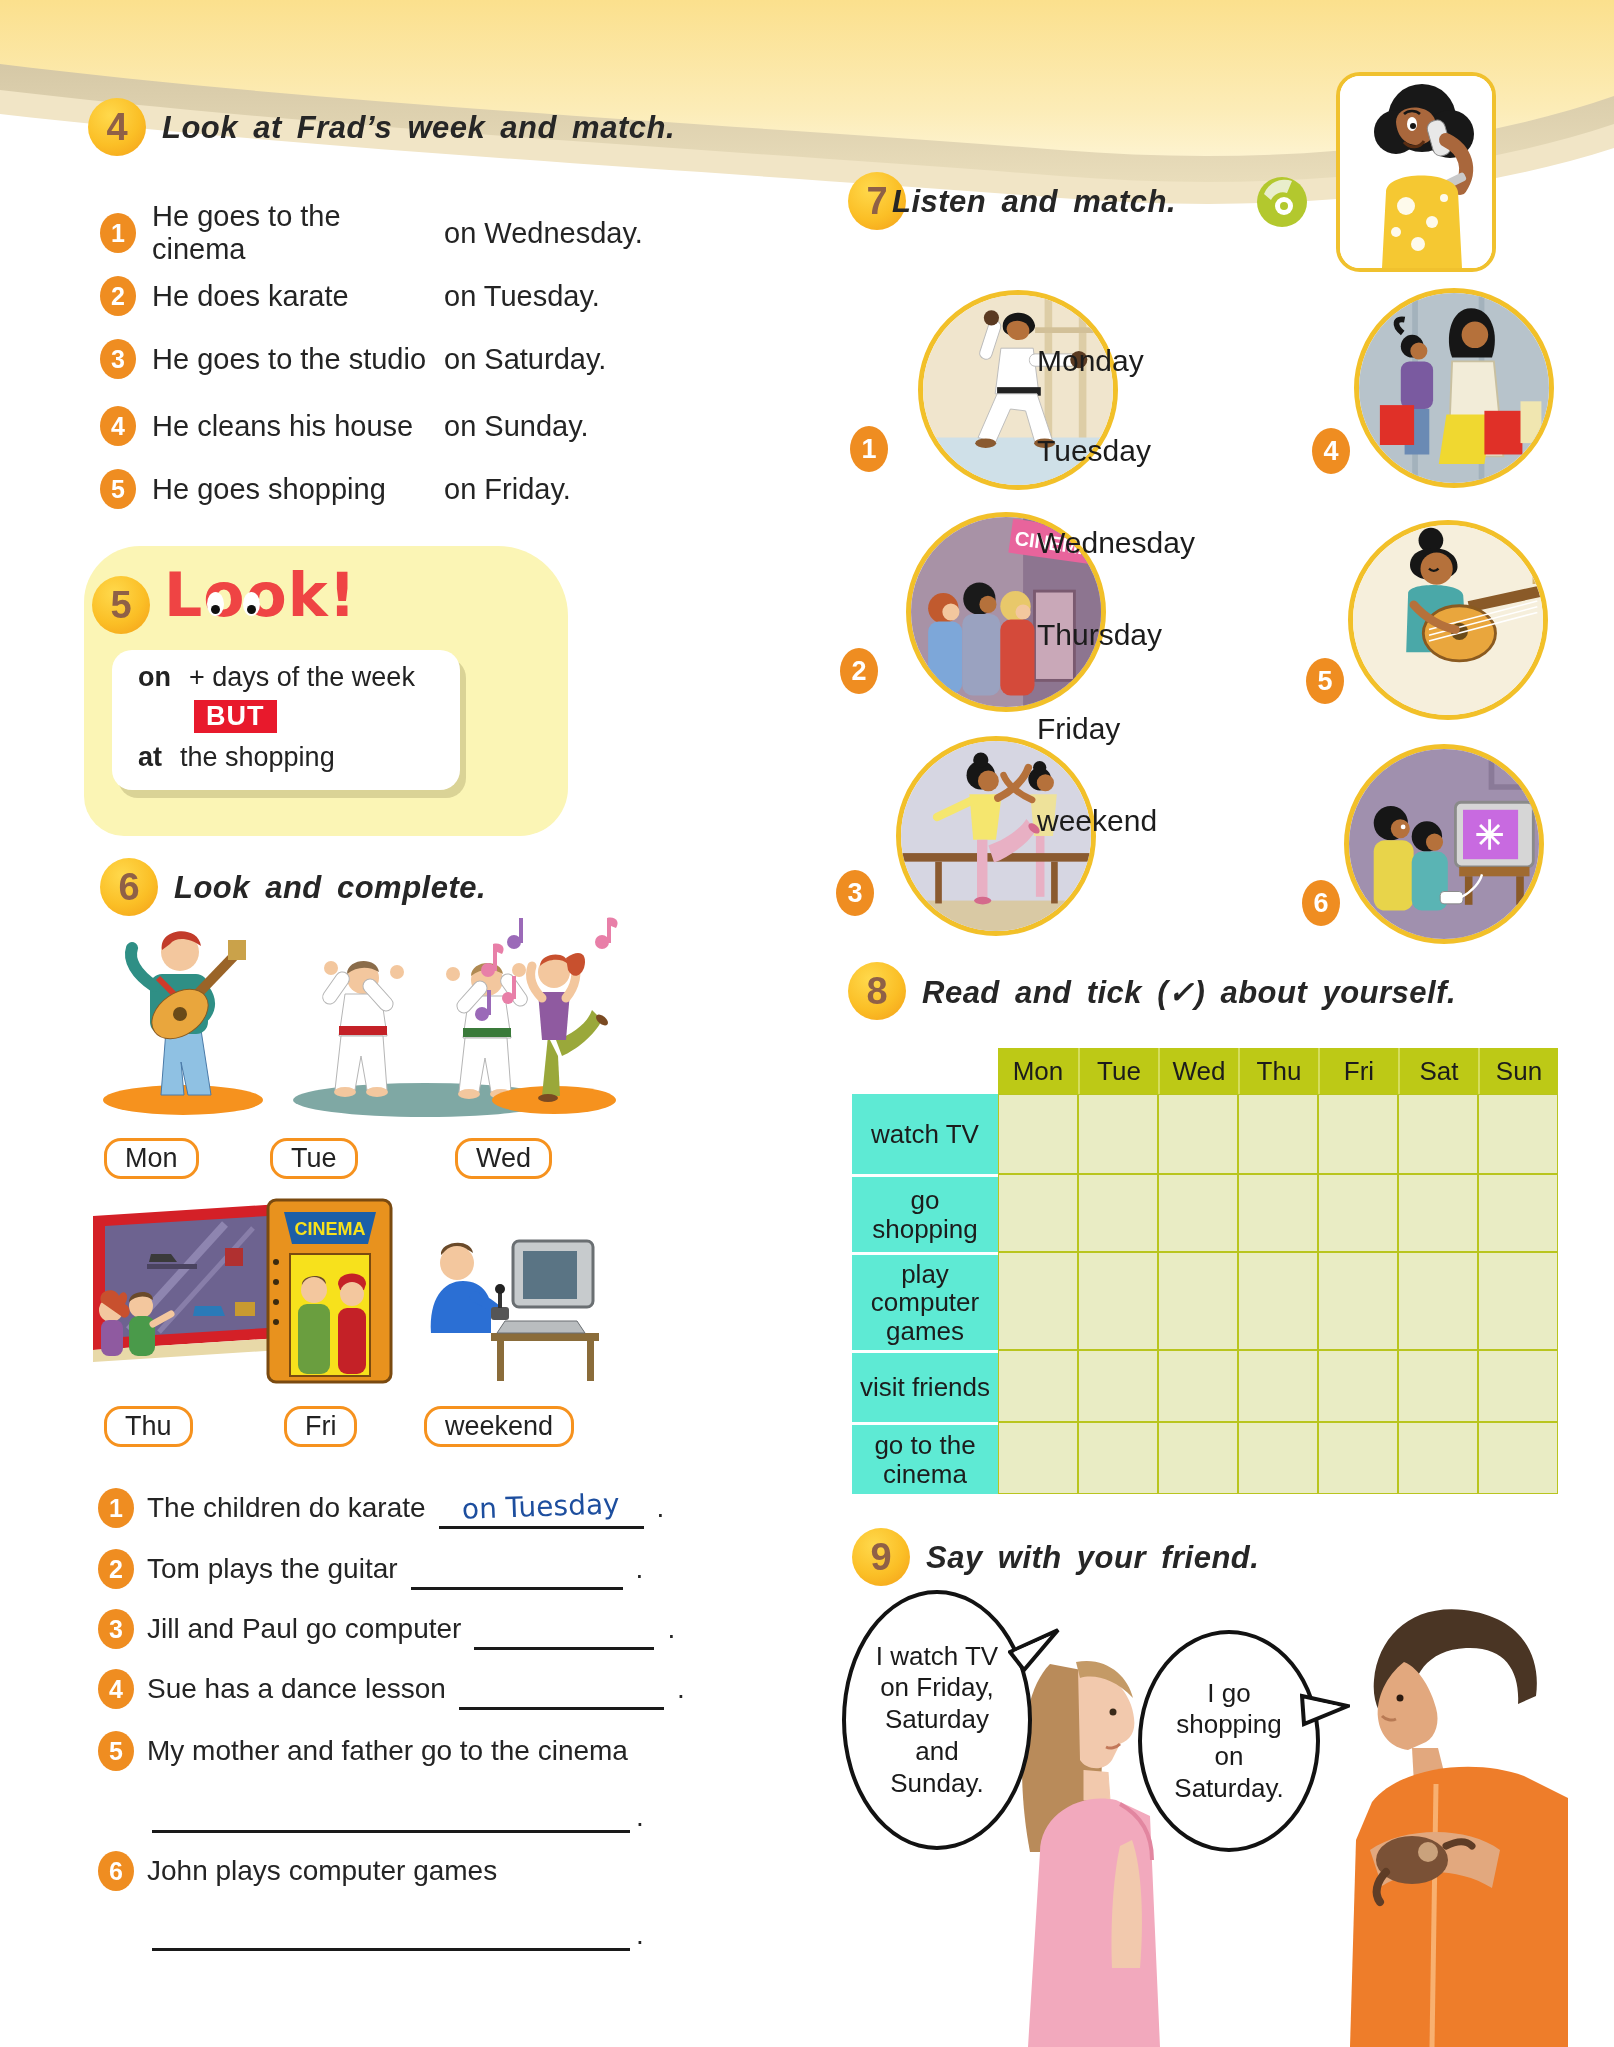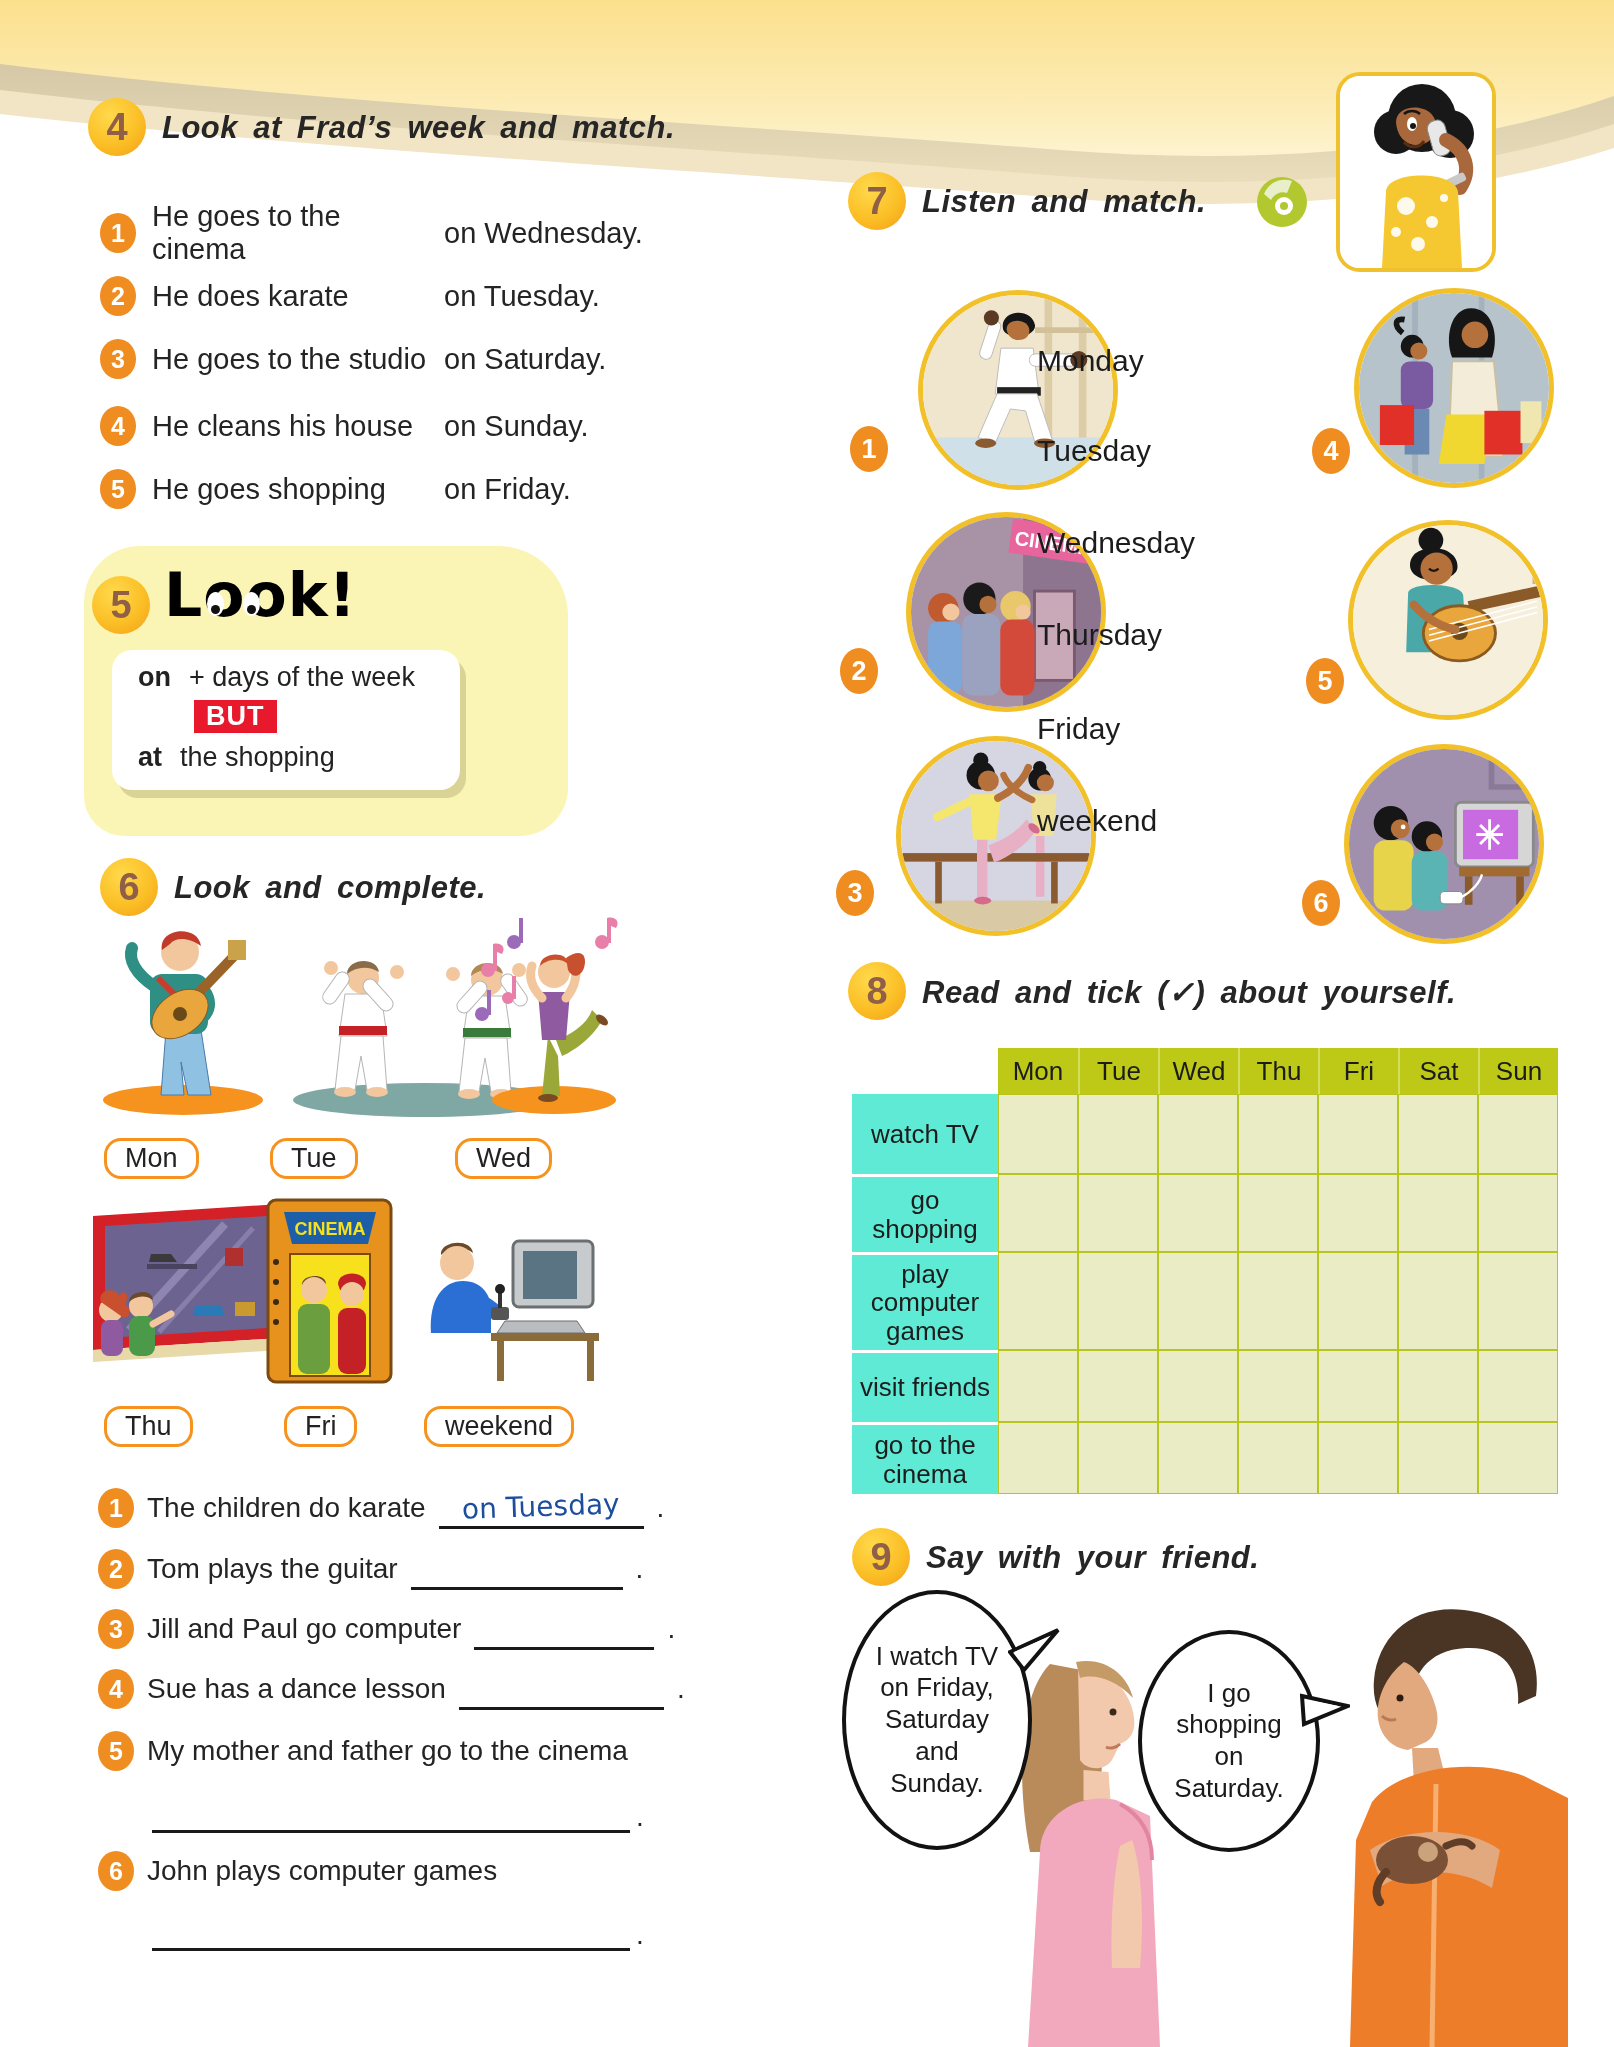--- a/index.html
+++ b/index.html
@@ -14,21 +14,21 @@
             word-spacing:6px;letter-spacing:.5px;white-space:nowrap;}
   
   .snum{flex:none;width:36px;height:40px;border-radius:50%;background:#ef8d21;color:#fff;
         font-weight:bold;font-size:25px;display:flex;align-items:center;justify-content:center;}
   .m-row{position:absolute;left:100px;display:flex;align-items:center;gap:16px;height:42px;}
   .m-act{width:276px;font-size:29px;color:#242424;}
   .m-day{font-size:29px;color:#242424;}
   
   .lookblob{position:absolute;left:84px;top:546px;width:484px;height:290px;background:#fbf5b5;
             border-radius:56px 70px 48px 40px;}
-  .looktitle{position:absolute;left:164px;top:560px;font-size:60px;font-weight:bold;color:#000000;
+  .looktitle{position:absolute;left:164px;top:560px;font-size:60px;font-weight:bold;color:#ef4444;
              letter-spacing:1px;font-family:"DejaVu Sans",sans-serif;}
   .look-eye{position:absolute;width:17px;height:24px;background:#fff;border-radius:50%;}
   .look-eye::after{content:"";position:absolute;left:4px;bottom:2px;width:9px;height:9px;background:#111;border-radius:50%;}
   .lookcard{position:absolute;left:112px;top:650px;width:348px;height:140px;background:#fff;border-radius:20px;
             box-shadow:6px 8px 0 rgba(120,110,60,.25);}
   .rule{position:absolute;font-size:27px;color:#222;white-space:nowrap;}
   .rule b{margin-right:18px;}
   .butchip{position:absolute;background:#e8192c;color:#fff;font-weight:bold;font-size:27px;
            padding:1px 12px;letter-spacing:1px;}
   
@@ -329,21 +329,21 @@
 <div class="sent-row" style="top:1850px;">
   <span class="snum">6</span>
   <span class="stext">John plays computer games</span>
 </div>
 <div class="fullline" style="top:1918px;">
   <div class="fl"></div>
     <span class="stext">.</span>
 </div>
 
 <div class="bignum" style="left:848px;top:172px;">7</div>
-<div class="ex-title" style="left:922px;top:184px;">Listen and match.</div>
+<div class="ex-title" style="left:892px;top:184px;">Listen and match.</div>
 <div class="ill" style="left:1256px;top:176px;width:52px;height:52px;">
   <svg viewBox="0 0 52 52">
     <circle cx="26" cy="26" r="25" fill="#b3c82e"></circle>
     <path d="M8 18 A22 22 0 0 1 36 5 L31 17 A13 13 0 0 0 15 24 Z" fill="#e9eecb"></path>
     <circle cx="28" cy="30" r="9" fill="#fff"></circle>
       <circle cx="28" cy="30" r="4" fill="#b3c82e"></circle>
   </svg>
 </div>
 
 <div class="phonecard">

